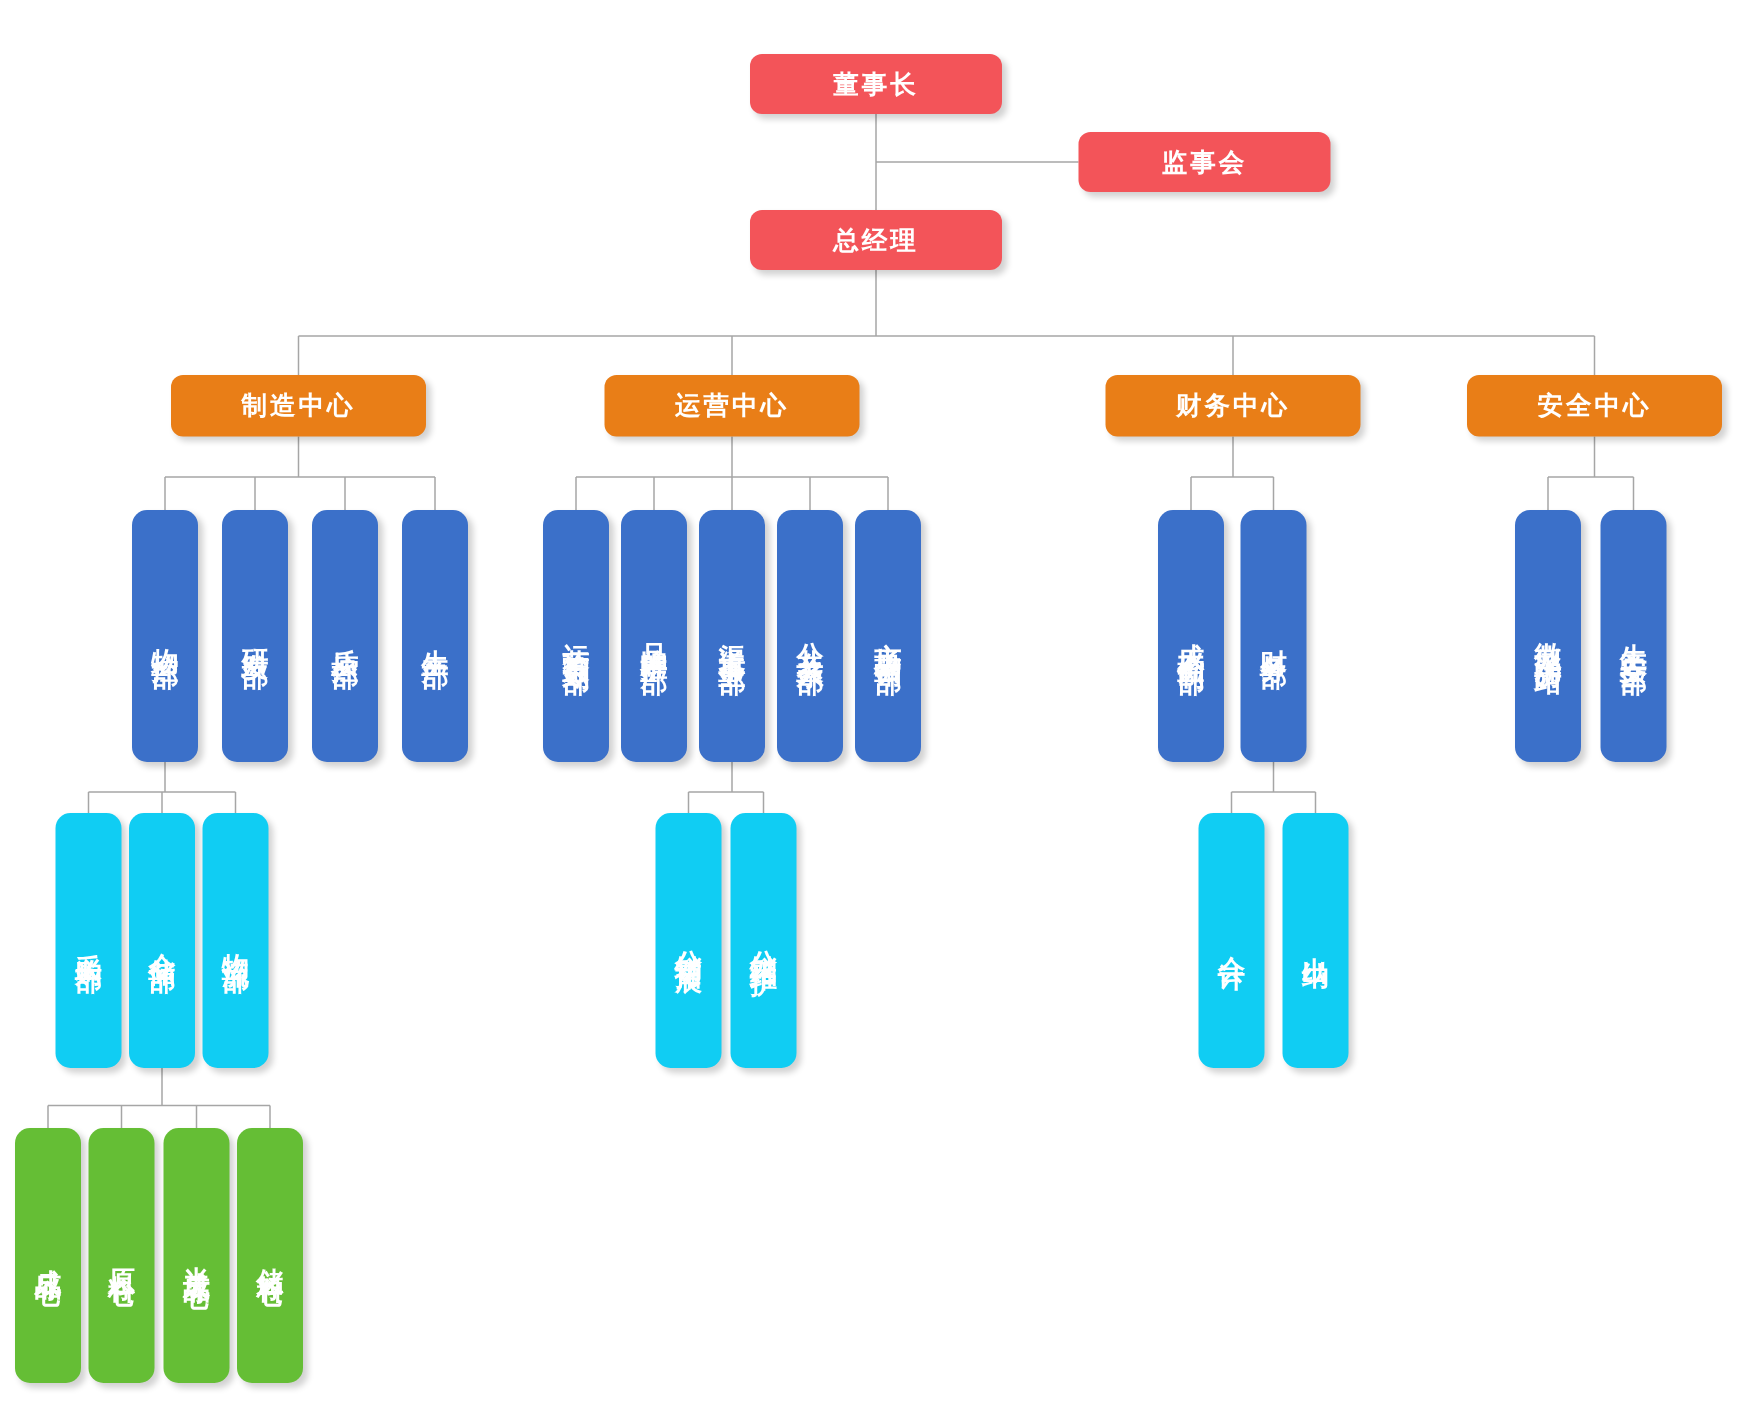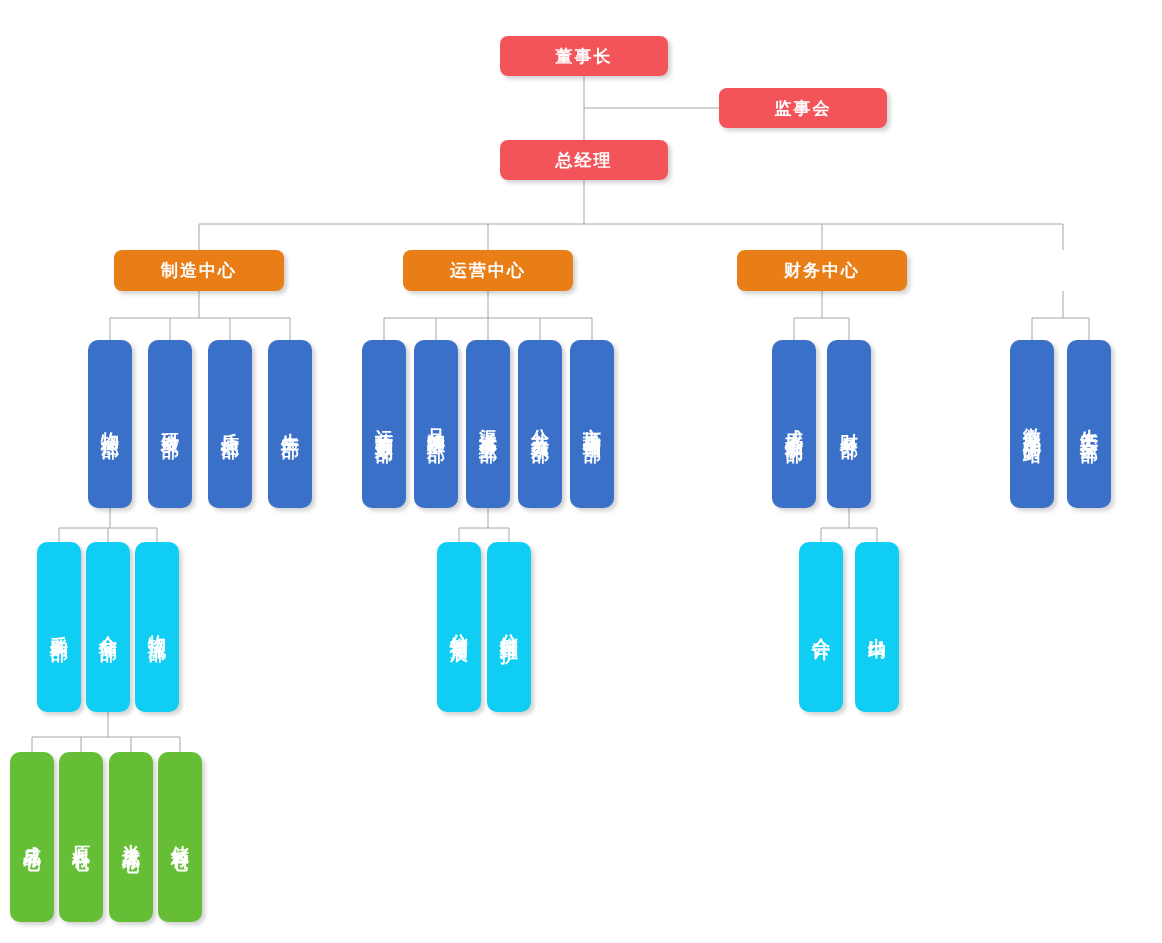--- a/index.html
+++ b/index.html
@@ -68,20 +68,23 @@
     </div>
 
   <div class="node lv2" style="left:114px;top:250px">
       <span>制造中心</span>
     </div>
   <div class="node lv2" style="left:403px;top:250px">
       <span>运营中心</span>
     </div>
   <div class="node lv2" style="left:737px;top:250px">
       <span>财务中心</span>
+    </div>
+  <div class="node lv2" style="left:978px;top:250px">
+      <span>安全中心</span>
     </div>
 
   <div class="node lv3" style="left:88px;top:340px">
       <span class="vtxt">物控部</span>
     </div>
   <div class="node lv3" style="left:148px;top:340px">
       <span class="vtxt">研发部</span>
     </div>
   <div class="node lv3" style="left:208px;top:340px">
       <span class="vtxt">质控部</span>

